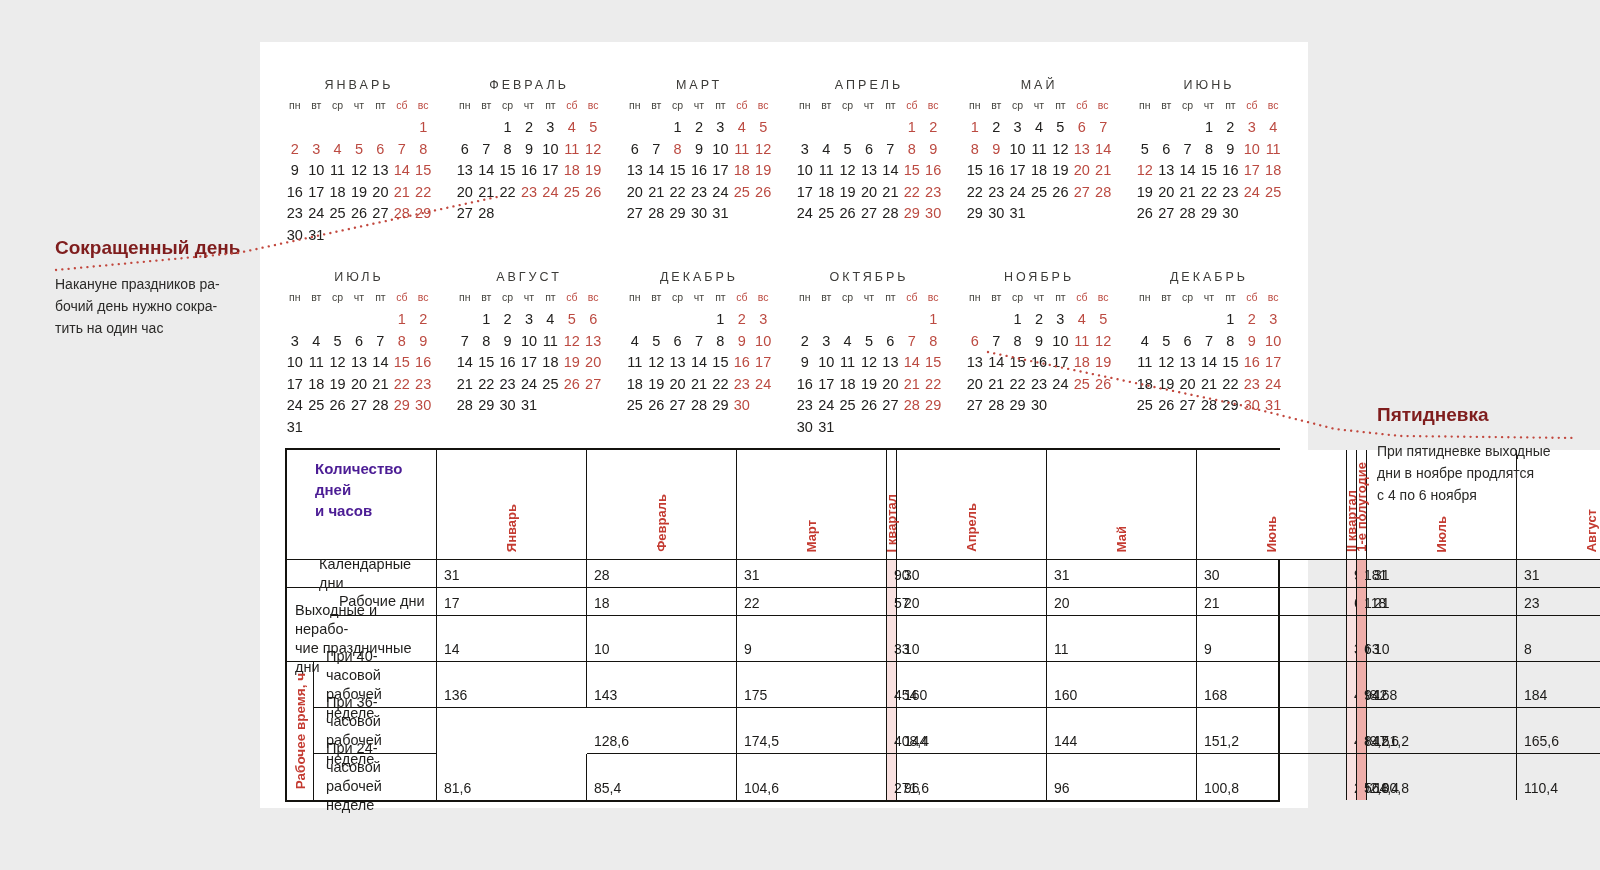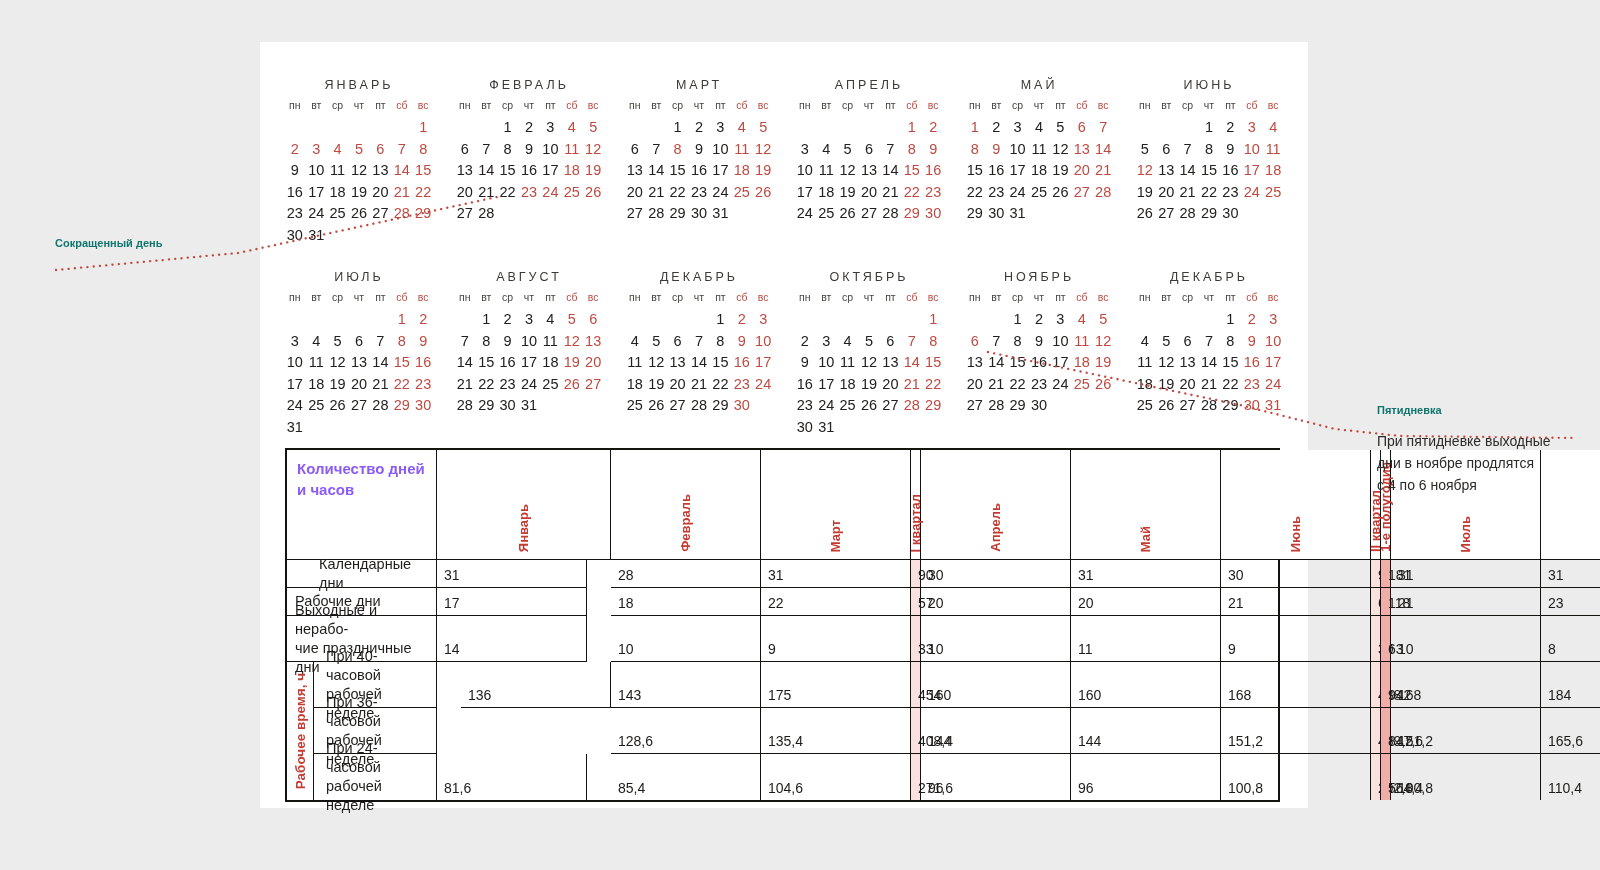--- a/index.html
+++ b/index.html
@@ -23,35 +23,35 @@
     margin-bottom:7px;font-weight:500;white-space:nowrap;
   }
   .mgrid{display:grid;grid-template-columns:repeat(7,21.4px);justify-content:center;}
   .wd{font-size:10.5px;color:#46453f;text-align:center;padding-bottom:6px;}
   .day{height:21.5px;line-height:21.5px;font-size:14.5px;text-align:center;color:#22211f;}
   .red{color:#bc4a41;}
   
   .ann{position:absolute;width:210px;}
   #ann-left{left:55px;top:237px;}
   #ann-right{left:1377px;top:404px;}
-  .ann-title{font-size:11px;font-weight:bold;color:#0f766e;margin-bottom:14px;}
+  .ann-title{font-size:19px;font-weight:bold;color:#7f1d1d;margin-bottom:14px;}
   .ann-body{font-size:14px;line-height:22px;color:#2b2a28;white-space:pre-line;}
   
   .ptable{
     position:absolute;left:25px;top:406px;width:995px;
     display:grid;
     grid-template-columns:27px 123px repeat(19,1fr);
     grid-template-rows:110px 28px 28px 46px 46px 46px 46px;
     border:2px solid #14130f;
     box-sizing:border-box;
     background:#fff;
   }
   .tc{border-right:1px solid #14130f;border-bottom:1px solid #14130f;box-sizing:border-box;min-width:0;}
   .tc.noB{border-bottom:none;}
-  .corner{padding:8px 10px;font-size:15px;line-height:21px;font-weight:bold;color:#8b5cf6;white-space:pre-line;}
+  .corner{padding:8px 28px;font-size:15px;line-height:21px;font-weight:bold;color:#4c1d95;white-space:pre-line;}
   .hcell{display:flex;align-items:flex-end;justify-content:center;background:#fff;}
   .hcell .rot{
     writing-mode:vertical-rl;transform:rotate(180deg);
     font-size:13px;font-weight:bold;color:#c43b31;
     margin-bottom:7px;white-space:nowrap;
   }
   .rlabel{grid-column:1 / 3;display:flex;align-items:center;padding:2px 8px;
     font-size:14.5px;line-height:19px;color:#1f1e1c;white-space:pre-line;}
   .sublabel{display:flex;align-items:center;padding:2px 8px 2px 12px;
     font-size:14.5px;line-height:19px;color:#1f1e1c;white-space:pre-line;}
@@ -665,21 +665,21 @@
       <div class="tc dcell month" style="grid-area: 2 / 4;">28</div>
       <div class="tc dcell month" style="grid-area: 2 / 5;">31</div>
       <div class="tc dcell quarter" style="grid-area: 2 / 6;">90</div>
       <div class="tc dcell month" style="grid-area: 2 / 7;">30</div>
       <div class="tc dcell month" style="grid-area: 2 / 8;">31</div>
       <div class="tc dcell month" style="grid-area: 2 / 9;">30</div>
       <div class="tc dcell quarter" style="grid-area: 2 / 10;">91</div>
       <div class="tc dcell half" style="grid-area: 2 / 11;">181</div>
       <div class="tc dcell month" style="grid-area: 2 / 12;">31</div>
       <div class="tc dcell month" style="grid-area: 2 / 13;">31</div>
-      <div class="tc rlabel" style="grid-area: 3 / 1 / 4 / 3;">Рабочие дни</div>
+      <div class="tc rlabel" style="grid-area: 3 / 1 / 4 / 3; margin-left: 44px;">Рабочие дни</div>
       <div class="tc dcell month" style="grid-area: 3 / 3;">17</div>
       <div class="tc dcell month" style="grid-area: 3 / 4;">18</div>
       <div class="tc dcell month" style="grid-area: 3 / 5;">22</div>
       <div class="tc dcell quarter" style="grid-area: 3 / 6;">57</div>
       <div class="tc dcell month" style="grid-area: 3 / 7;">20</div>
       <div class="tc dcell month" style="grid-area: 3 / 8;">20</div>
       <div class="tc dcell month" style="grid-area: 3 / 9;">21</div>
       <div class="tc dcell quarter" style="grid-area: 3 / 10;">61</div>
       <div class="tc dcell half" style="grid-area: 3 / 11;">118</div>
       <div class="tc dcell month" style="grid-area: 3 / 12;">21</div>
@@ -695,35 +695,35 @@
       <div class="tc dcell month" style="grid-area: 4 / 9;">9</div>
       <div class="tc dcell quarter" style="grid-area: 4 / 10;">30</div>
       <div class="tc dcell half" style="grid-area: 4 / 11;">63</div>
       <div class="tc dcell month" style="grid-area: 4 / 12;">10</div>
       <div class="tc dcell month" style="grid-area: 4 / 13;">8</div>
       <div class="tc glabel noB" style="grid-area: 5 / 1 / 8 / 2;">
         <span class="rot">Рабочее время, ч</span>
       </div>
       <div class="tc sublabel" style="grid-area: 5 / 2;">При 40-часовой
 рабочей неделе</div>
-      <div class="tc dcell month" style="grid-area: 5 / 3; margin-left: 24px;">136</div>
+      <div class="tc dcell month" style="grid-area: 5 / 3;">136</div>
       <div class="tc dcell month" style="grid-area: 5 / 4;">143</div>
       <div class="tc dcell month" style="grid-area: 5 / 5;">175</div>
       <div class="tc dcell quarter" style="grid-area: 5 / 6;">454</div>
       <div class="tc dcell month" style="grid-area: 5 / 7;">160</div>
       <div class="tc dcell month" style="grid-area: 5 / 8;">160</div>
       <div class="tc dcell month" style="grid-area: 5 / 9;">168</div>
       <div class="tc dcell quarter" style="grid-area: 5 / 10;">488</div>
       <div class="tc dcell half" style="grid-area: 5 / 11;">942</div>
       <div class="tc dcell month" style="grid-area: 5 / 12;">168</div>
       <div class="tc dcell month" style="grid-area: 5 / 13;">184</div>
       <div class="tc sublabel" style="grid-area: 6 / 2;">При 36-часовой
 рабочей неделе</div>
       <div class="tc dcell month" style="grid-area: 6 / 4;">128,6</div>
-      <div class="tc dcell month" style="grid-area: 6 / 5;">135,4</div>
+      <div class="tc dcell month" style="grid-area: 6 / 5;">174,5</div>
       <div class="tc dcell quarter" style="grid-area: 6 / 6;">408,4</div>
       <div class="tc dcell month" style="grid-area: 6 / 7;">144</div>
       <div class="tc dcell month" style="grid-area: 6 / 8;">144</div>
       <div class="tc dcell month" style="grid-area: 6 / 9;">151,2</div>
       <div class="tc dcell quarter" style="grid-area: 6 / 10;">439,2</div>
       <div class="tc dcell half" style="grid-area: 6 / 11;">847,6</div>
       <div class="tc dcell month" style="grid-area: 6 / 12;">151,2</div>
       <div class="tc dcell month" style="grid-area: 6 / 13;">165,6</div>
       <div class="tc sublabel noB" style="grid-area: 7 / 2;">При 24-часовой
 рабочей неделе</div>
@@ -736,20 +736,23 @@
       <div class="tc dcell month noB" style="grid-area: 7 / 9;">100,8</div>
       <div class="tc dcell quarter noB" style="grid-area: 7 / 10;">292,8</div>
       <div class="tc dcell half noB" style="grid-area: 7 / 11;">564,4</div>
       <div class="tc dcell month noB" style="grid-area: 7 / 12;">100,8</div>
       <div class="tc dcell month noB" style="grid-area: 7 / 13;">110,4</div>
     </div>
 </div>
 
 <div class="ann" id="ann-left">
   <div class="ann-title">Сокращенный день</div>
+  <div class="ann-body">Накануне праздников ра-
+бочий день нужно сокра-
+тить на один час</div>
 </div>
 
 <div class="ann" id="ann-right">
   <div class="ann-title">Пятидневка</div>
   <div class="ann-body">При пятидневке выходные
 дни в ноябре продлятся
 с 4 по 6 ноября</div>
 </div>
 
 <svg class="overlay" width="1600" height="870" viewBox="0 0 1600 870">

